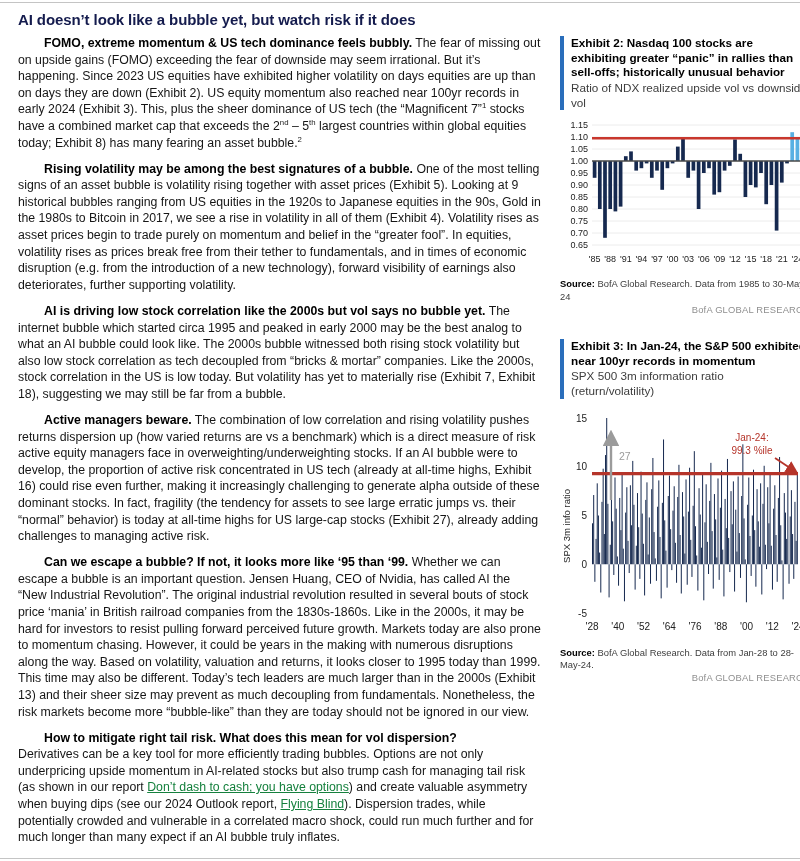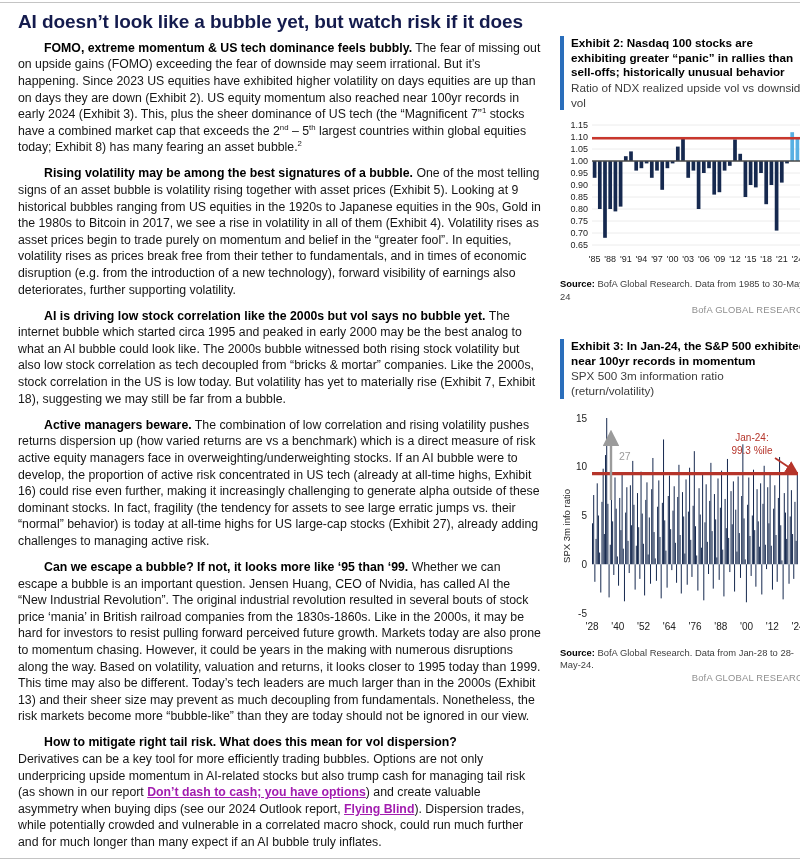--- a/index.html
+++ b/index.html
@@ -8,27 +8,27 @@
     width:800px; height:861px; position:relative; overflow:hidden;
     background:#ffffff; color:#131313;
     font-family:"Liberation Sans", sans-serif;
   }
   .top-rule { position:absolute; top:2px; left:0; width:100%; border-top:1px solid #c4c4c4; }
   .bottom-rule { position:absolute; bottom:2px; left:0; width:100%; border-top:1px solid #c4c4c4; }
 
   .layout { display:flex; padding:8px 8px 0 18px; }
   .article { width:524px; flex:none; }
   .article h1 {
-    font-size:19px; line-height:1.2; margin:3px 0 6px 0;
+    font-size:15px; line-height:1.2; margin:3px 0 6px 0;
     color:#141b4d; font-weight:bold; letter-spacing:-0.1px;
   }
   .article p { font-size:12.3px; line-height:16.6px; margin:0 0 9.5px 0; color:#161616; }
   .article b { color:#000;margin-left:26px; }
   .article sup { font-size:7.8px; vertical-align:super; line-height:0; }
-  .article a { color:#a21caf; text-decoration:underline;font-weight:bold; }
+  .article a { color:#15803d; text-decoration:underline; }
 
   .rail { width:250px; flex:none; margin-left:18px; padding-top:28px; }
   .exhibit { margin-bottom:0; }
   .exhibit + .exhibit { margin-top:24px; }
   .exhibit-header { display:flex; align-items:stretch; margin-bottom:9px; }
   .exhibit-accent { width:4px; flex:none; background:#2a6ebb; margin-right:7px; }
   .exhibit-titles { flex:1; }
   .exhibit-title { font-size:11.7px; font-weight:bold; line-height:1.26; color:#000; }
   .exhibit-subtitle { font-size:11.7px; font-weight:normal; line-height:1.25; color:#3d3d3d; margin-top:1px; }
   .chart-wrap { margin-left:2px; }

